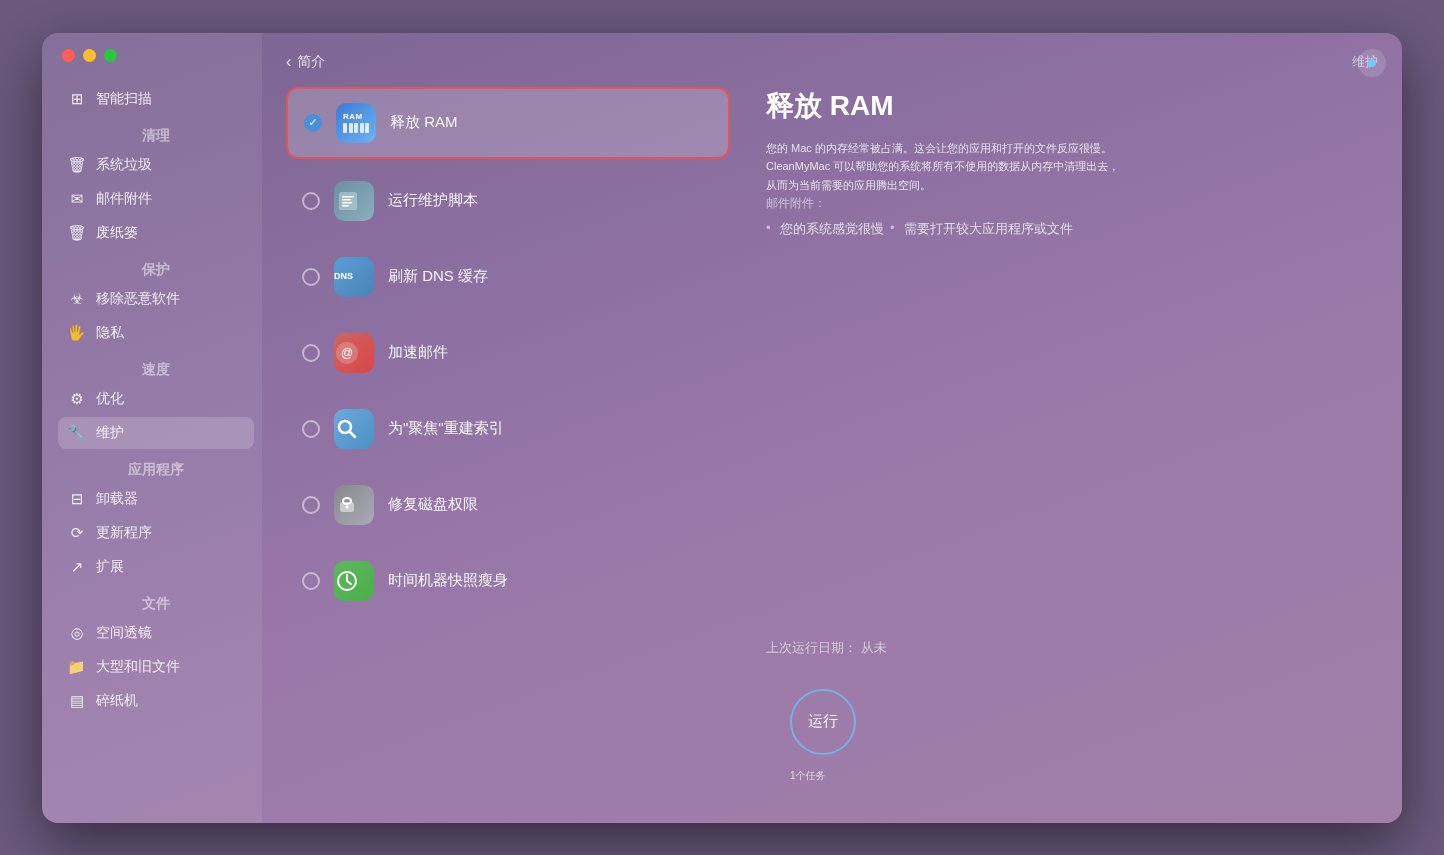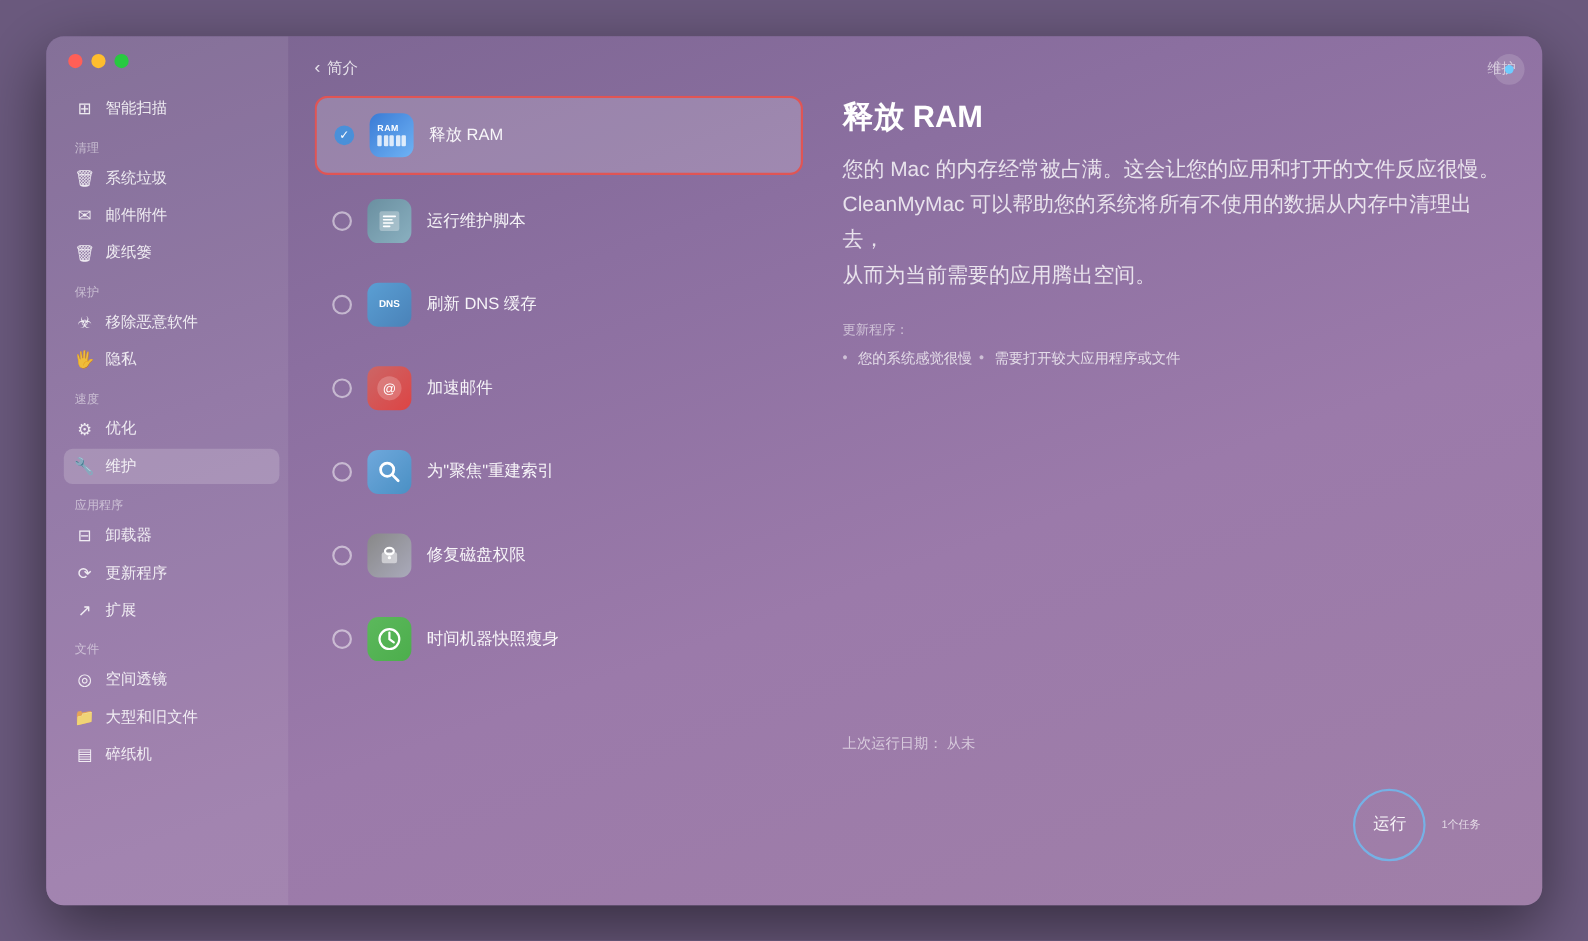--- a/index.html
+++ b/index.html
@@ -59,24 +59,25 @@
       padding: 7px 10px;
       border-radius: 8px;
       cursor: pointer;
       color: rgba(255,255,255,0.85);
       font-size: 14px;
     }
     .sidebar-item.active {
       background: rgba(255,255,255,0.18);
     }
     .sidebar-section-label {
-      font-size: 11px;
+      font-size: 14px;
       color: rgba(255,255,255,0.5);
       padding: 10px 10px 2px 10px;
-      font-weight: 400;
+      font-weight: 700;
+      text-align: center;
     }
     .sidebar-icon {
       width: 18px;
       height: 18px;
       display: flex;
       align-items: center;
       justify-content: center;
       font-size: 15px;
       flex-shrink: 0;
     }
@@ -182,21 +183,21 @@
       content: '✓';
       color: white;
       font-size: 11px;
     }
     .task-icon {
       width: 40px;
       height: 40px;
       border-radius: 10px;
       display: flex;
       align-items: center;
-      justify-content: center;
+      justify-content: flex-start;
       font-size: 22px;
       flex-shrink: 0;
       overflow: hidden;
     }
     .task-name {
       font-size: 15px;
       color: rgba(255,255,255,0.92);
       font-weight: 400;
     }
 
@@ -243,24 +244,23 @@
       display: flex;
       flex-direction: column;
     }
     .detail-title {
       font-size: 28px;
       font-weight: 600;
       color: white;
       margin-bottom: 14px;
     }
     .detail-desc {
-      font-size: 19px;
+      font-size: 11px;
       color: rgba(255,255,255,0.8);
       line-height: 1.7;
-      margin-bottom: 24px;
     }
     .detail-recommend-label {
       font-size: 12px;
       color: rgba(255,255,255,0.55);
       margin-bottom: 8px;
     }
     .detail-recommend-list {
       list-style: none;
       display: flex;
       flex-direction: row;
@@ -281,24 +281,24 @@
     .detail-last-run {
       margin-top: auto;
       font-size: 13px;
       color: rgba(255,255,255,0.6);
       padding-bottom: 20px;
     }
 
     
     .bottom-bar {
       display: flex;
-      align-items: center;
       justify-content: flex-end;
       padding: 12px 24px 20px 24px;
       gap: 14px;
+      flex-direction: column;
     }
     .run-btn {
       width: 66px;
       height: 66px;
       border-radius: 50%;
       background: transparent;
       border: 2px solid rgba(100,200,255,0.7);
       display: flex;
       align-items: center;
       justify-content: center;
@@ -497,21 +497,21 @@
           </div>
           <span class="task-name">时间机器快照瘦身</span>
         </div>
 
       </div>
 
       <div class="detail-panel">
         <h1 class="detail-title">释放 RAM</h1>
         <p class="detail-desc">您的 Mac 的内存经常被占满。这会让您的应用和打开的文件反应很慢。<br>CleanMyMac 可以帮助您的系统将所有不使用的数据从内存中清理出去，<br>从而为当前需要的应用腾出空间。</p>
 
-        <div class="detail-recommend-label">更新程序：</div>
+        <div class="detail-recommend-label">邮件附件：</div>
         <ul class="detail-recommend-list">
           <li>您的系统感觉很慢</li>
           <li>需要打开较大应用程序或文件</li>
         </ul>
 
         <div class="detail-last-run">
           <span>上次运行日期：</span>
           <span>从未</span>
         </div>
 

